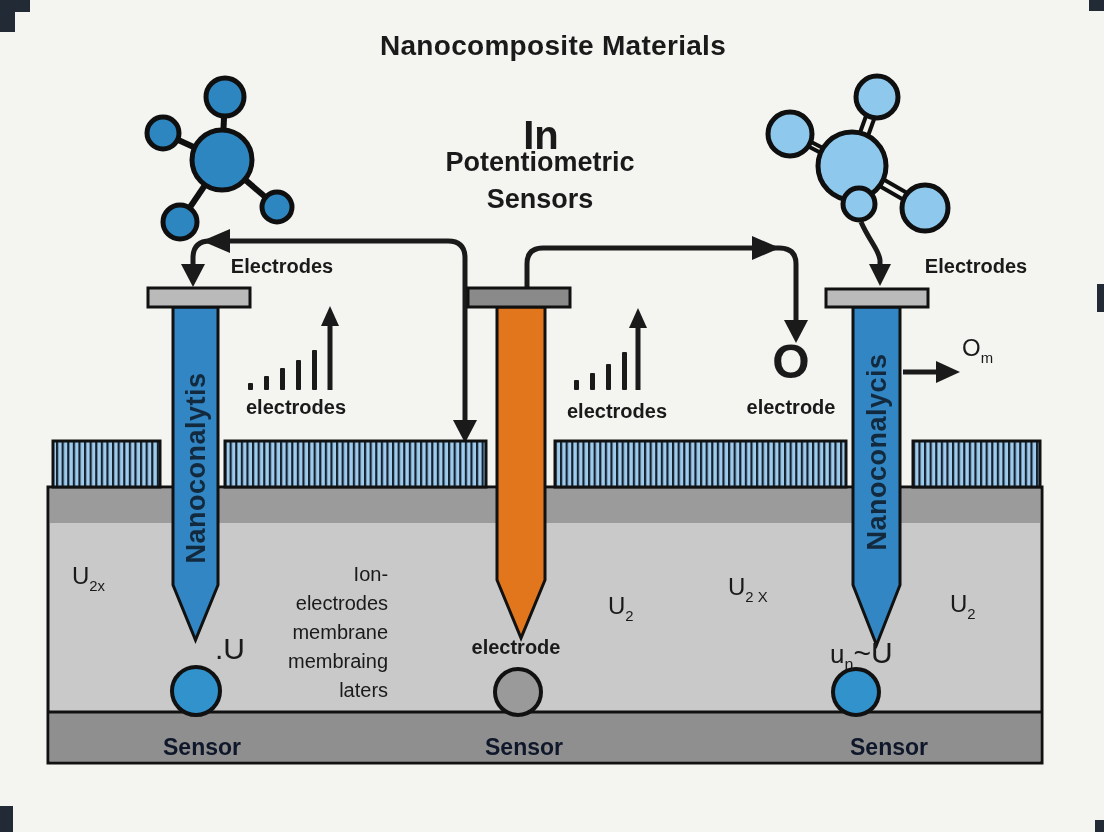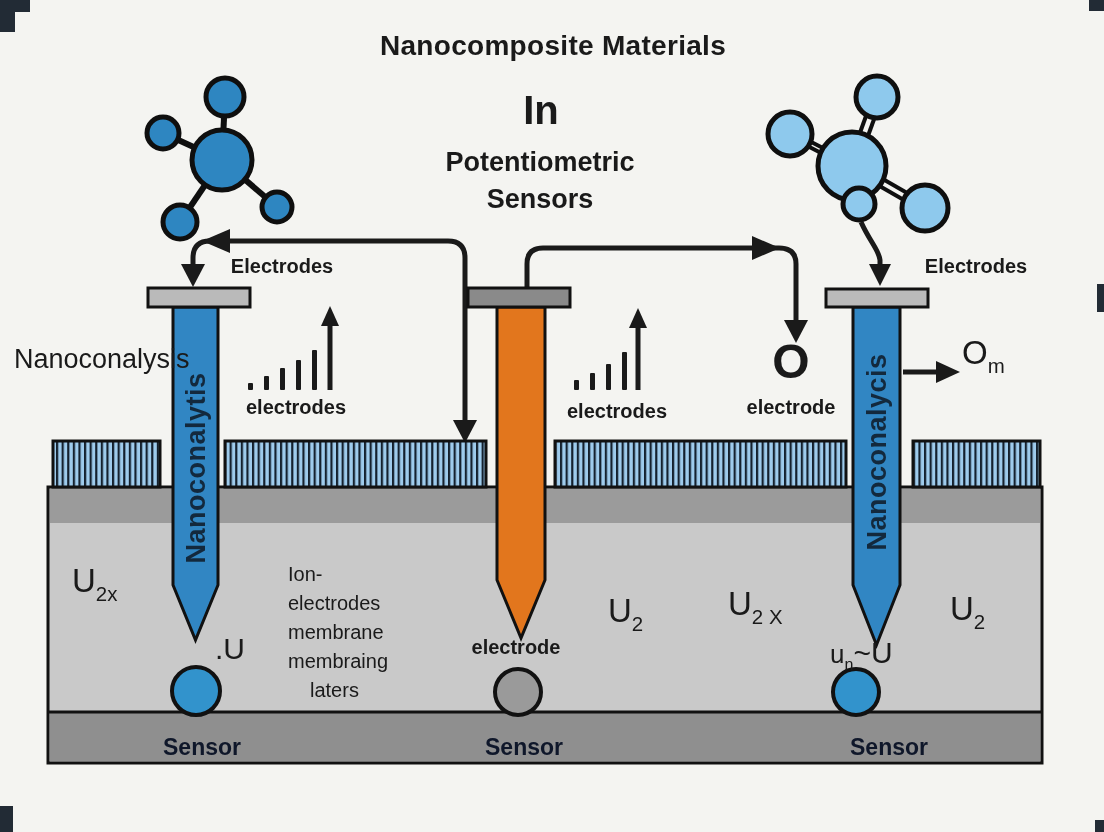--- a/index.html
+++ b/index.html
@@ -1,31 +1,31 @@
 <!DOCTYPE html>
 <html><head>
 <meta charset="utf-8">
 <style>
   html,body{margin:0;padding:0;background:#e8e8e8;}
   .stage{position:relative;width:1104px;height:832px;background:#f4f4f1;overflow:hidden;
-         font-family:"Liberation Sans", sans-serif;color:#1a1a1a;}
+         font-family:"Liberation Sans", sans-serif;color:#1a1a1a;text-align:right;}
   .stage svg{position:absolute;inset:0;}
   .lbl{position:absolute;white-space:nowrap;}
   .ctr{transform:translateX(-50%);}
   .b{font-weight:700;}
-  .sb{font-weight:600;}
+  .sb{font-weight:600;margin-top:25px;}
   .title1{font-size:28px;letter-spacing:.3px;}
   .title2{font-size:40px;}
   .title3{font-size:27px;}
   .elec{font-size:20px;font-weight:700;}
   .plain{font-size:27px;font-weight:400;}
   .big-o{font-size:48px;font-weight:600;}
   .shaft-label{position:absolute;transform:translate(-50%,-50%) rotate(-90deg);
                white-space:nowrap;font-weight:700;font-size:27px;color:#13293d;letter-spacing:.5px;}
-  .formula{font-size:33px;font-weight:400;}
+  .formula{font-size:24px;font-weight:400;}
   .formula sub{font-size:0.62em;vertical-align:-0.45em;font-weight:400;}
   .formula sup{font-size:0.62em;vertical-align:0.45em;}
   .small-u{font-size:26px;}
   .note{font-size:20px;line-height:29px;font-weight:400;white-space:nowrap;}
   .note .indent{padding-left:22px;}
   .sensor{font-size:23px;font-weight:700;color:#0f172a;}
   .mark{position:absolute;background:#222b35;}
 </style>
 </head>
 <body>
@@ -156,21 +156,20 @@
   </svg>
 
   <div class="lbl ctr title1 b" style="left:553px;top:30px">Nanocomposite Materials</div>
   <div class="lbl ctr title2 sb" style="left:541px;top:88px">In</div>
   <div class="lbl ctr title3 b" style="left:540px;top:147px">Potentiometric</div>
   <div class="lbl ctr title3 b" style="left:540px;top:184px">Sensors</div>
 
   <div class="lbl ctr elec" style="left:282px;top:255px">Electrodes</div>
   <div class="lbl ctr elec" style="left:976px;top:255px">Electrodes</div>
 
-  <div class="lbl plain" style="left:14px;top:344px">Nanoconalysis</div>
 
   <div class="shaft-label" style="left:196px;top:468px">Nanoconalytis</div>
   <div class="shaft-label" style="left:877px;top:452px">Nanoconalycis</div>
 
   <div class="lbl ctr elec" style="left:296px;top:396px">electrodes</div>
   <div class="lbl ctr elec" style="left:617px;top:400px">electrodes</div>
 
   <div class="lbl ctr big-o" style="left:791px;top:334px">O</div>
   <div class="lbl ctr elec" style="left:791px;top:396px">electrode</div>
 
@@ -184,21 +183,21 @@
     <div>electrodes</div>
     <div>membrane</div>
     <div>membraing</div>
     <div class="indent">laters</div>
   </div>
 
   <div class="lbl ctr elec" style="left:516px;top:636px">electrode</div>
 
   <div class="lbl formula" style="left:608px;top:592px"><span>U</span><sub>2</sub></div>
 
-  <div class="lbl formula" style="left:728px;top:585px"><span>U</span><sub>2 X</sub></div>
+  <div class="lbl formula" style="left:728px;top:573px"><span>U</span><sub>2 X</sub></div>
 
   <div class="lbl formula small-u" style="left:830px;top:636px"><span>u</span><sub>n</sub><span style="font-size:30px">~U</span></div>
 
   <div class="lbl formula" style="left:950px;top:590px"><span>U</span><sub>2</sub></div>
 
   <div class="lbl ctr sensor" style="left:202px;top:734px">Sensor</div>
   <div class="lbl ctr sensor" style="left:524px;top:734px">Sensor</div>
   <div class="lbl ctr sensor" style="left:889px;top:734px">Sensor</div>
 
   <div class="mark" style="left:0;top:0;width:15px;height:32px"></div>

